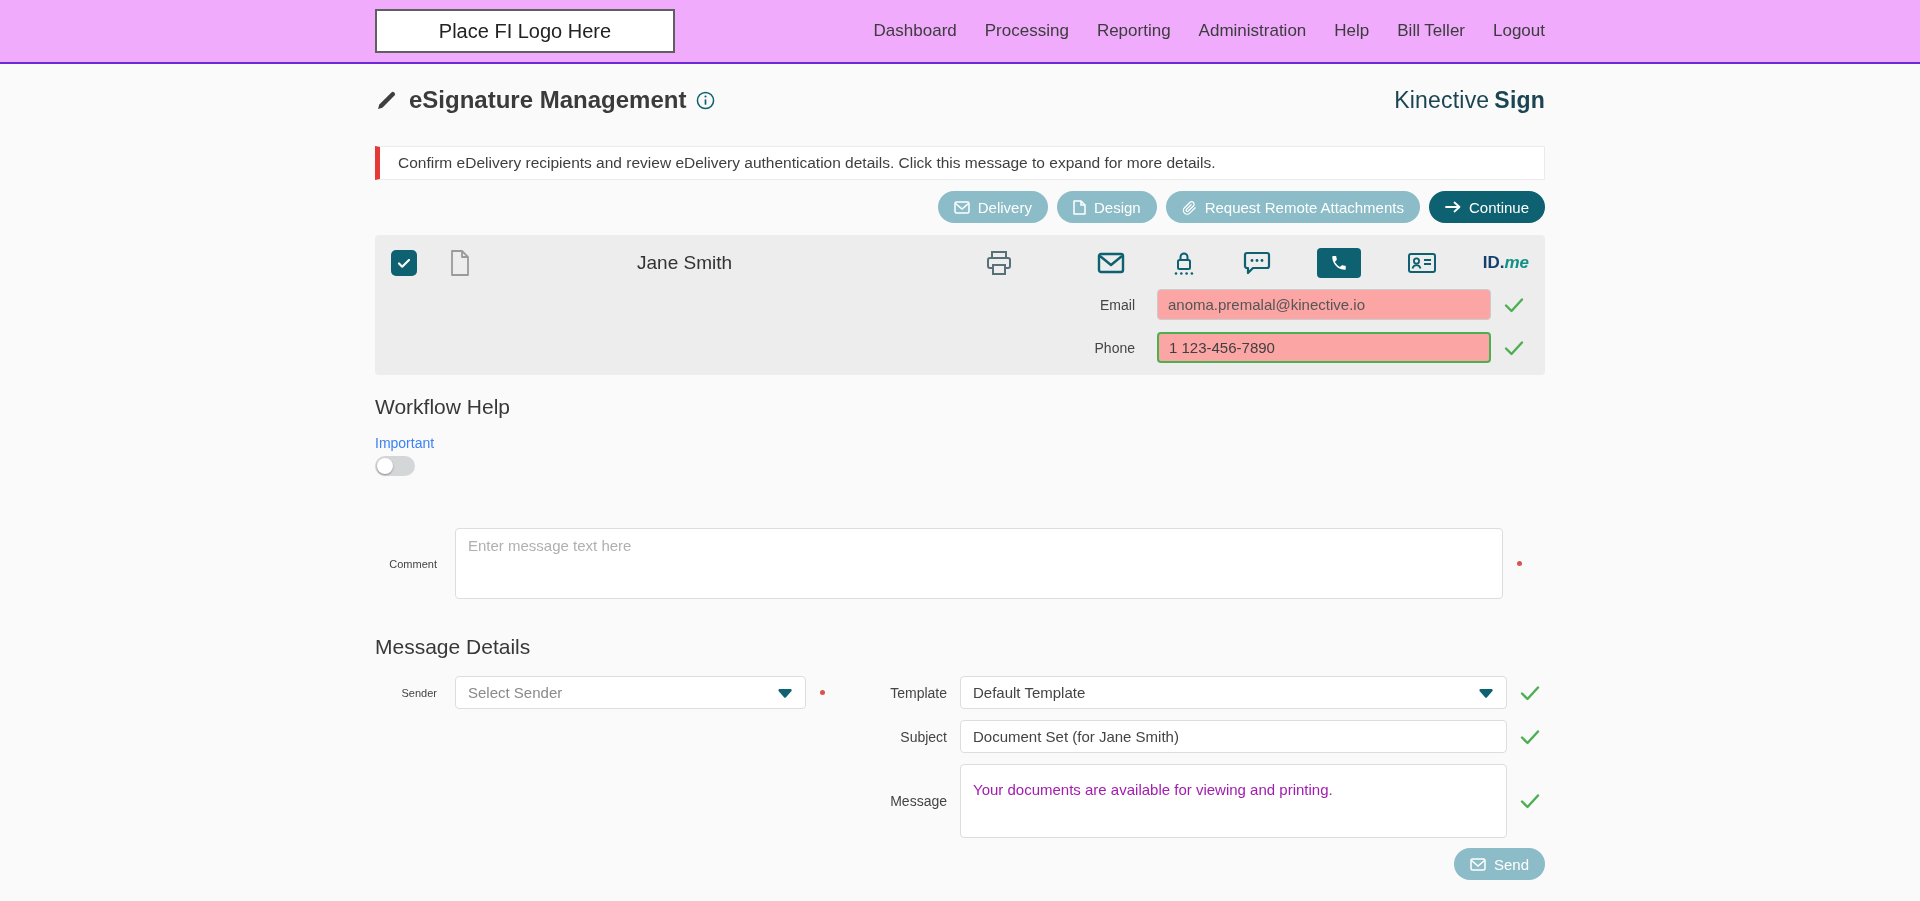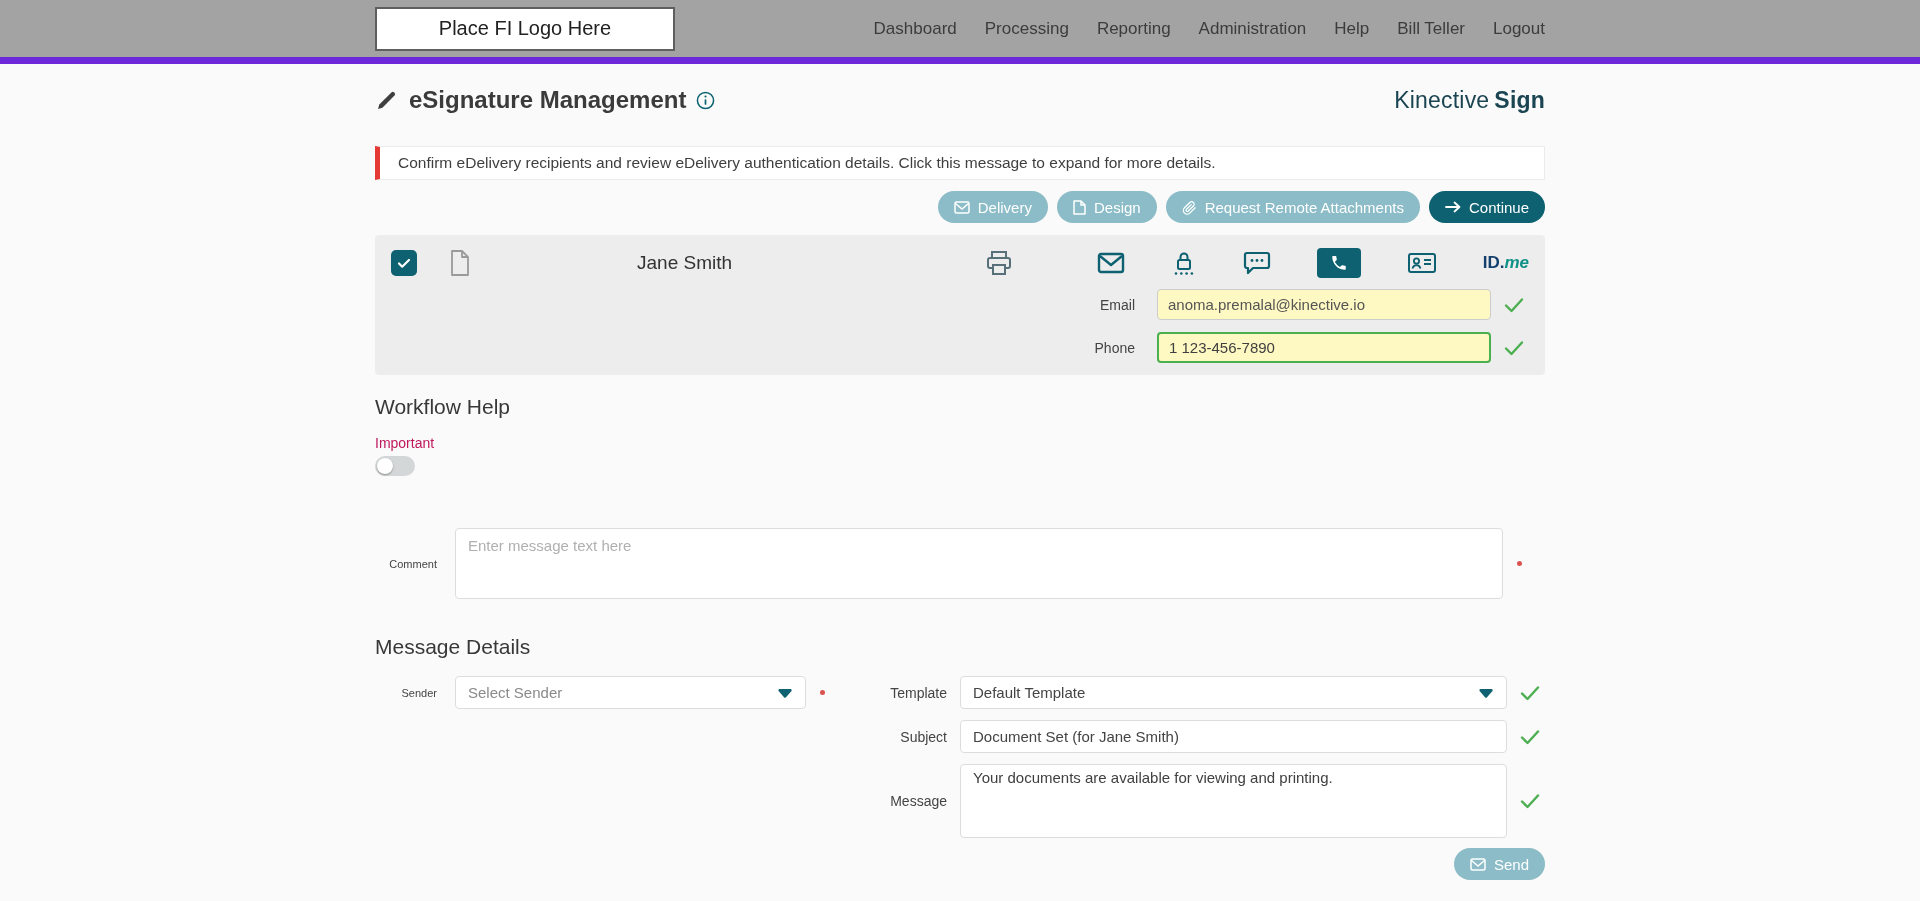--- a/index.html
+++ b/index.html
@@ -1,21 +1,21 @@
 <!DOCTYPE html>
 <html><head>
 <meta charset="utf-8">
 <style>
   * { box-sizing: border-box; }
   html, body { margin:0; padding:0; width:1920px; height:901px; overflow:hidden;
     font-family:"Liberation Sans", sans-serif; background:#fafafa; }
   a { text-decoration:none; cursor:pointer; }
 
   
-  .topbar { background:#a3a3a3; height:64px; border-bottom:7px solid #6d28d9; }
+  .topbar { background:#f0abfc; height:64px; border-bottom:2px solid #6d28d9; }
   .topbar-inner { width:1170px; margin:0 auto; height:100%; display:flex; align-items:center; justify-content:space-between; }
   .logo-box { width:300px; height:44px; border:2px solid #5f5f5f; background:#fff;
     display:flex; align-items:center; justify-content:center; font-size:20px; color:#222; }
   .nav { display:flex; gap:28px; font-size:17px; }
   .nav a { color:#3c3c3c; }
 
   
   .container { width:1170px; margin:0 auto; }
 
   .title-row { display:flex; align-items:center; justify-content:space-between; padding-top:22px; }
@@ -47,29 +47,29 @@
   .ricon { display:inline-flex; align-items:center; cursor:pointer; }
   .ricon.printer { margin-right:38px; }
   .phone-btn { width:44px; height:30px; background:#0d6170; border-radius:4px; flex:none;
     display:flex; align-items:center; justify-content:center; cursor:pointer; }
   .idme { font-size:17px; cursor:pointer; white-space:nowrap; }
   .idme b { color:#15406e; font-style:normal; }
   .idme i { color:#0f9187; font-weight:700; }
 
   .rec-field-row { display:flex; align-items:center; justify-content:flex-end; }
   .rec-label { font-size:14px; color:#444; margin-right:22px; }
-  .rec-input { width:334px; height:31px; background:#fef9c3; border:1px solid #ccc; border-radius:4px;
+  .rec-input { width:334px; height:31px; background:#fca5a5; border:1px solid #ccc; border-radius:4px;
     padding:0 10px; font-size:15px; color:#555; font-family:inherit; outline:none; }
   .rec-input.valid { border:2px solid #4caf50; color:#3f3f3f; }
   .check { width:30px; display:inline-flex; justify-content:center; margin-left:8px; flex:none; }
 
   
   .section-title { margin:0; font-size:21px; font-weight:500; color:#383838; }
   .wt { margin-top:20px; }
-  .important-label { margin-top:16px; font-size:14px; color:#be185d; }
+  .important-label { margin-top:16px; font-size:14px; color:#3b82f6; }
   .toggle { margin-top:5px; width:40px; height:20px; background:#d4d7d8; border-radius:10px; position:relative; cursor:pointer; }
   .toggle .knob { position:absolute; top:2px; left:2px; width:16px; height:16px; background:#fff; border-radius:50%;
     box-shadow:0 1px 2px rgba(0,0,0,.35); }
 
   .comment-row { margin-top:52px; display:flex; align-items:center; }
   .form-label { width:62px; text-align:right; margin-right:18px; font-size:11px; color:#444; flex:none; }
   .comment-box { width:1048px; height:71px; background:#fff; border:1px solid #ddd; border-radius:4px;
     padding:8px 12px; font-size:15px; color:#444; font-family:inherit; resize:none; outline:none; }
   .comment-box::placeholder { color:#b0b0b0; }
   .req-dot { width:5px; height:5px; background:#d9534f; border-radius:50%; margin-left:14px; flex:none; }
@@ -83,22 +83,22 @@
   .sender-dd { width:351px; }
   .dd-text { flex:1; font-size:15px; color:#444; white-space:nowrap; overflow:hidden; }
   .dd-text.placeholder { color:#8a8a8a; }
   .caret { display:inline-flex; margin-left:8px; }
   .details-right { margin-left:auto; display:flex; flex-direction:column; gap:11px; }
   .dr-row { display:flex; align-items:center; }
   .dr-label { width:88px; text-align:right; margin-right:13px; font-size:14px; color:#444; flex:none; }
   .md-control { width:547px;gap:28px; }
   .input-plain { height:33px; background:#fff; border:1px solid #ddd; border-radius:4px; padding:0 12px;
     font-size:15px; color:#444; font-family:inherit; outline:none; }
-  .msg-box { height:74px; background:#fff; border:1px solid #ddd; border-radius:4px; padding:4px 12px;
-    font-size:15px; color:#404040; font-family:inherit; resize:none; outline:none; }
+  .msg-box { height:74px; background:#fff; border:1px solid #ddd; border-radius:4px; padding:16px 12px;
+    font-size:15px; color:#a21caf; font-family:inherit; resize:none; outline:none; }
 
   .send-row { margin-top:10px; display:flex; justify-content:flex-end; }
 </style>
 </head>
 <body>
 
 <header class="topbar">
   <div class="topbar-inner">
     <div class="logo-box">
       <span>Place FI Logo Here</span>

